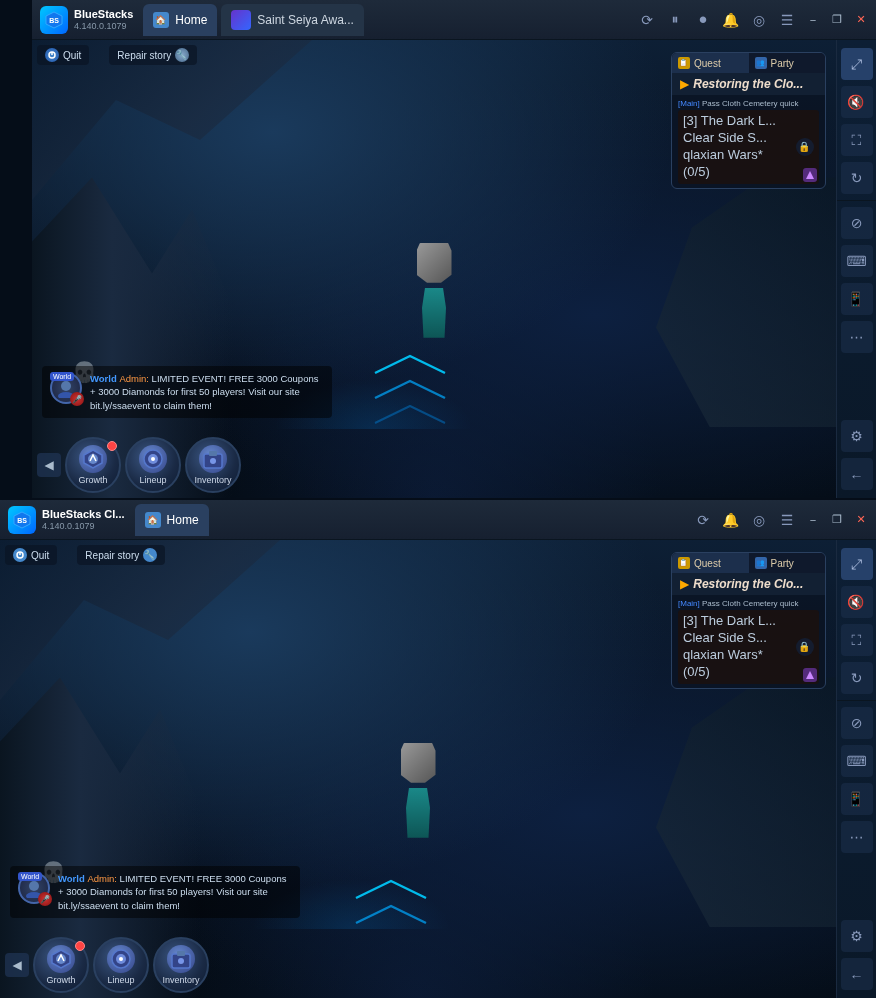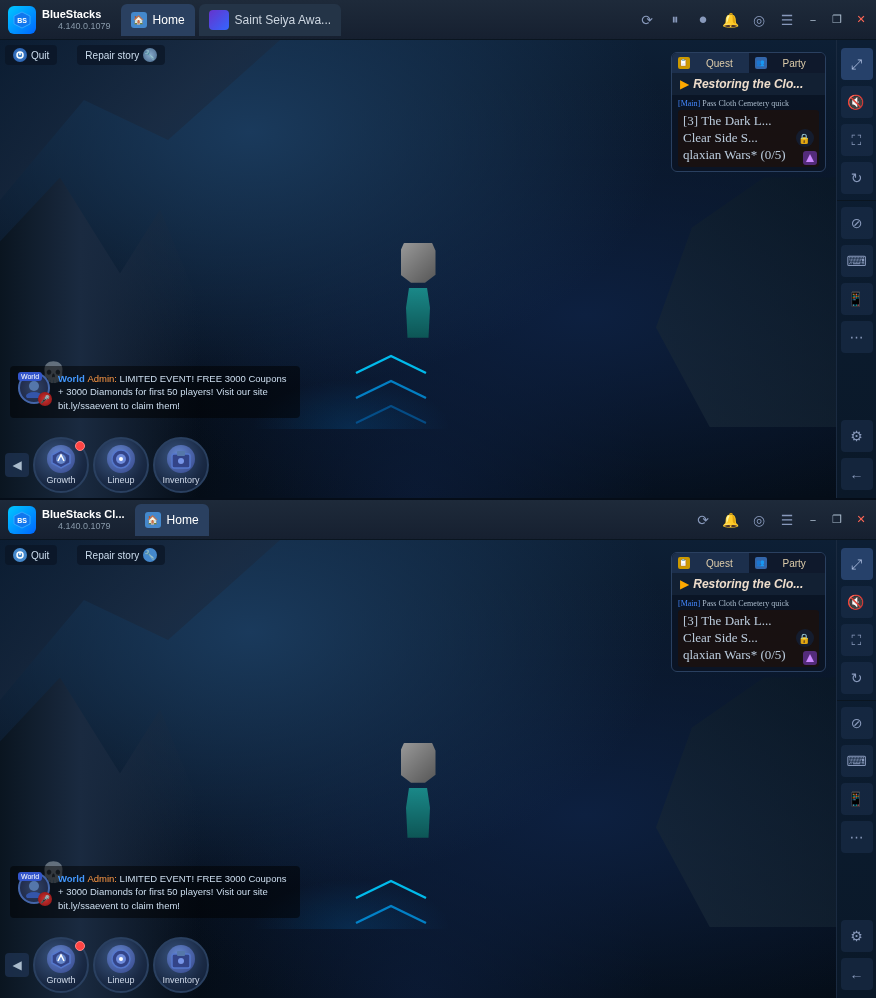--- a/index.html
+++ b/index.html
@@ -55,21 +55,20 @@
       color: #ffffff;
       font-size: 11px;
       font-weight: bold;
       line-height: 1.2;
     }
 
     .bs-title-text .version {
       color: #8899aa;
       font-size: 9px;
       line-height: 1.2;
-      margin-left: 16px;
     }
 
     .tab-group {
       display: flex;
       align-items: center;
       gap: 4px;
       margin-left: 4px;
     }
 
     .tab {
@@ -259,21 +258,21 @@
     .quest-tabs {
       display: flex;
       background: rgba(15,25,45,0.9);
     }
 
     .quest-tab {
       flex: 1;
       padding: 4px 6px;
       display: flex;
       align-items: center;
-      gap: 16px;
+      gap: 4px;
       cursor: pointer;
     }
 
     .quest-tab.active {
       background: rgba(30,50,80,0.9);
     }
 
     .quest-tab-icon {
       width: 12px;
       height: 12px;
@@ -307,21 +306,20 @@
 
     .quest-title {
       color: #eeddcc;
       font-size: 12px;
       font-weight: bold;
       font-style: italic;
     }
 
     .quest-body {
       padding: 4px 6px;
-      font-family: Liberation Serif, serif;
     }
 
     .quest-main-label {
       color: #4488ff;
       font-size: 8px;
       margin-bottom: 2px;
     }
 
     .quest-sub {
       background: rgba(30,15,10,0.7);
@@ -567,21 +565,21 @@
       height: 1px;
       background: #0a1520;
       width: 100%;
     }
   </style>
 </head>
 <body>
 
 <div style="width:876px; height:998px; display:flex; flex-direction:column; background:#050d18;">
 
-  <div class="bs-window" style="height:499px; display:flex; flex-direction:column;">
+  <div class="bs-window" style="height:499px; display:flex; flex-direction:column;padding-left:32px;">
 
     <div class="title-bar">
       <div class="bs-logo">
         <svg width="18" height="18" viewBox="0 0 18 18">
           <polygon points="9,1 17,5 17,13 9,17 1,13 1,5" fill="#1177ee" stroke="#33aaff" stroke-width="1"></polygon>
           <text x="9" y="12" text-anchor="middle" fill="white" font-size="7" font-weight="bold">BS</text>
         </svg>
       </div>
       <div class="bs-title-text">
         <span class="app-name">BlueStacks</span>

